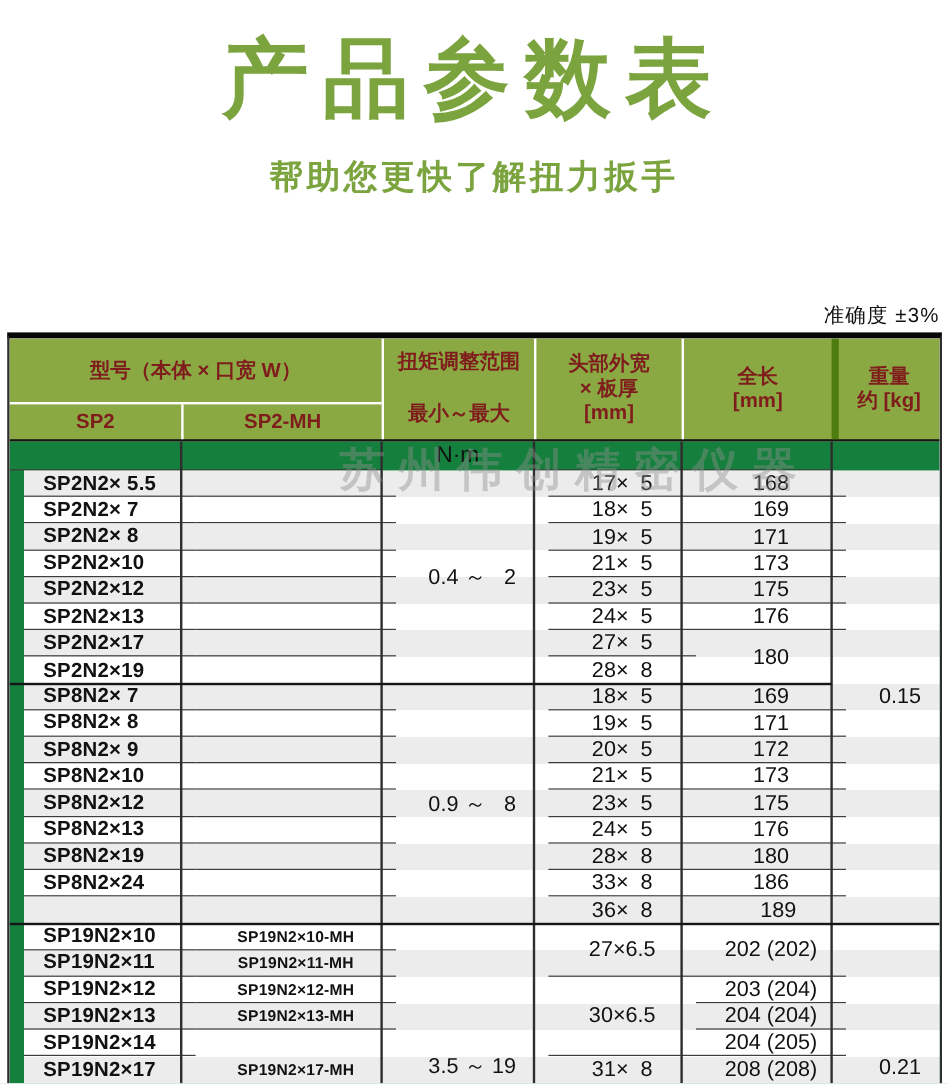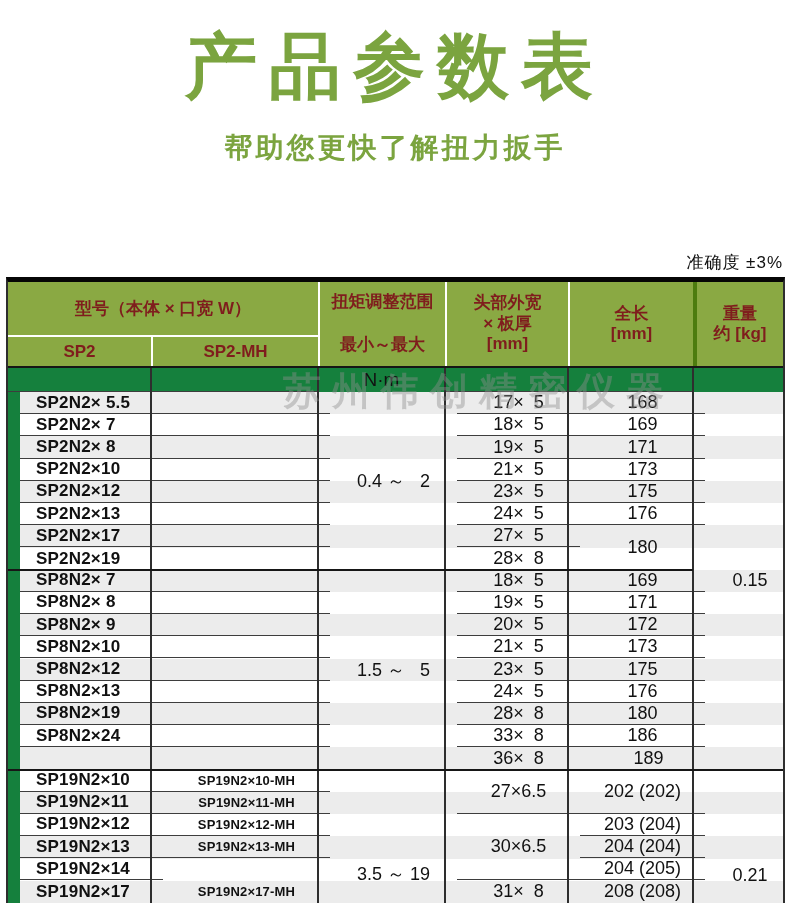--- a/index.html
+++ b/index.html
@@ -23,41 +23,41 @@
   .hcell{display:flex;align-items:center;justify-content:center;text-align:center;box-sizing:border-box;}
   .h-model-group{grid-column:1 / span 2;grid-row:1;border-bottom:2px solid #ffffff;}
   .h-sp2{grid-column:1;grid-row:2;}
   .h-sp2mh{grid-column:2;grid-row:2;border-left:2px solid #ffffff;}
   .h-torque{grid-column:3;grid-row:1 / span 2;border-left:2px solid #ffffff;
             flex-direction:column;justify-content:space-between;padding:8px 0 10px 0;}
   .h-head{grid-column:4;grid-row:1 / span 2;border-left:2px solid #ffffff;
           flex-direction:column;line-height:1.2;}
   .h-length{grid-column:5;grid-row:1 / span 2;border-left:2px solid #ffffff;
             flex-direction:column;line-height:1.2;}
-  .h-weight{grid-column:6;grid-row:1 / span 2;border-left:4px solid #4d7c0f;
+  .h-weight{grid-column:6;grid-row:1 / span 2;border-left:6px solid #4d7c0f;
             flex-direction:column;line-height:1.2;}
   
   .tbody{position:relative;width:775px;height:535px;background:#15803d;}
   .unit-cell{position:absolute;top:0;left:310px;width:127px;height:24px;display:flex;
              align-items:center;justify-content:center;font-size:19px;color:#111;}
   .unit-border{position:absolute;top:22.5px;height:1.5px;background:#3d3d3d;}
   .ub-left{left:0;width:310px;}
   .ub-right{left:437px;width:248px;}
   .grid{position:absolute;top:24px;left:12px;width:775px;height:511px;
         display:grid;grid-template-columns:143px 167px 127px 123px 125px 90px;
         grid-template-rows:repeat(23,22.217px);
         background:repeating-linear-gradient(to bottom,
            #ececec 0px,#ececec 22.217px,#ffffff 22.217px,#ffffff 44.435px);}
   .cell{display:flex;align-items:center;justify-content:center;box-sizing:border-box;
         color:#111;background:transparent;white-space:pre;overflow:hidden;}
   .cell.bb{border-bottom:1.5px solid #3d3d3d;}
   .c-model{justify-content:flex-start;padding-left:16px;font-weight:700;font-size:17px;letter-spacing:.2px;}
   .c-model2{font-weight:700;font-size:13px;letter-spacing:.2px;}
   .c-num{font-size:18px;}
-  .anchor-bottom{align-items:flex-end;padding-bottom:17px;text-align:center;}
+  .anchor-bottom{align-items:flex-end;padding-bottom:3px;text-align:center;}
   
   .vline{position:absolute;top:0;width:2px;height:535px;background:#2e2e2e;margin-left:-1px;}
   .sec-line{position:absolute;left:0;height:2.5px;background:#161616;}
   .sec-1{top:200.5px;width:685px;}
   .sec-2{top:400.5px;width:775px;}
   
   .watermark{position:absolute;top:366px;left:283px;font-size:38px;font-weight:700;
              letter-spacing:11px;color:#8f8f8f;opacity:.42;z-index:6;pointer-events:none;white-space:nowrap;}
 </style>
 </head>
@@ -138,21 +138,21 @@
           <div class="cell c-model2 bb" style="grid-area: 14 / 2 / span 1;"></div>
           <div class="cell c-model2 bb" style="grid-area: 15 / 2 / span 1;"></div>
           <div class="cell c-model2 bb" style="grid-area: 16 / 2 / span 1;"></div>
           <div class="cell c-model2" style="grid-area: 17 / 2 / span 1;"></div>
           <div class="cell c-model2 bb" style="grid-area: 18 / 2 / span 1;">SP19N2×10-MH</div>
           <div class="cell c-model2 bb" style="grid-area: 19 / 2 / span 1;">SP19N2×11-MH</div>
           <div class="cell c-model2 bb" style="grid-area: 20 / 2 / span 1;">SP19N2×12-MH</div>
           <div class="cell c-model2 bb" style="grid-area: 21 / 2 / span 1;">SP19N2×13-MH</div>
           <div class="cell c-model2" style="grid-area: 23 / 2 / span 1;">SP19N2×17-MH</div>
           <div class="cell c-num" style="grid-area: 1 / 3 / span 8;">0.4 ～   2</div>
-          <div class="cell c-num" style="grid-area: 9 / 3 / span 9;">1.5 ～   5</div>
+          <div class="cell c-num" style="grid-area: 9 / 3 / span 9;">0.9 ～   8</div>
           <div class="cell c-num anchor-bottom" style="grid-area: 18 / 3 / span 6;">3.5 ～ 19</div>
           <div class="cell c-num bb" style="grid-area: 1 / 4 / span 1;">17×  5</div>
           <div class="cell c-num bb" style="grid-area: 2 / 4 / span 1;">18×  5</div>
           <div class="cell c-num bb" style="grid-area: 3 / 4 / span 1;">19×  5</div>
           <div class="cell c-num bb" style="grid-area: 4 / 4 / span 1;">21×  5</div>
           <div class="cell c-num bb" style="grid-area: 5 / 4 / span 1;">23×  5</div>
           <div class="cell c-num bb" style="grid-area: 6 / 4 / span 1;">24×  5</div>
           <div class="cell c-num bb" style="grid-area: 7 / 4 / span 1;">27×  5</div>
           <div class="cell c-num" style="grid-area: 8 / 4 / span 1;">28×  8</div>
           <div class="cell c-num bb" style="grid-area: 9 / 4 / span 1;">18×  5</div>

